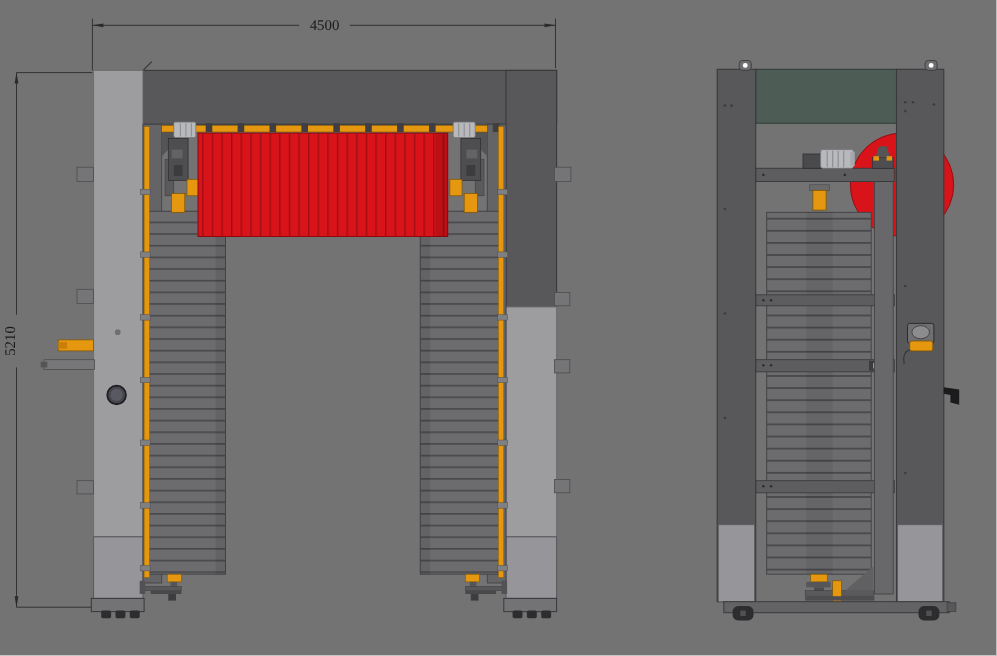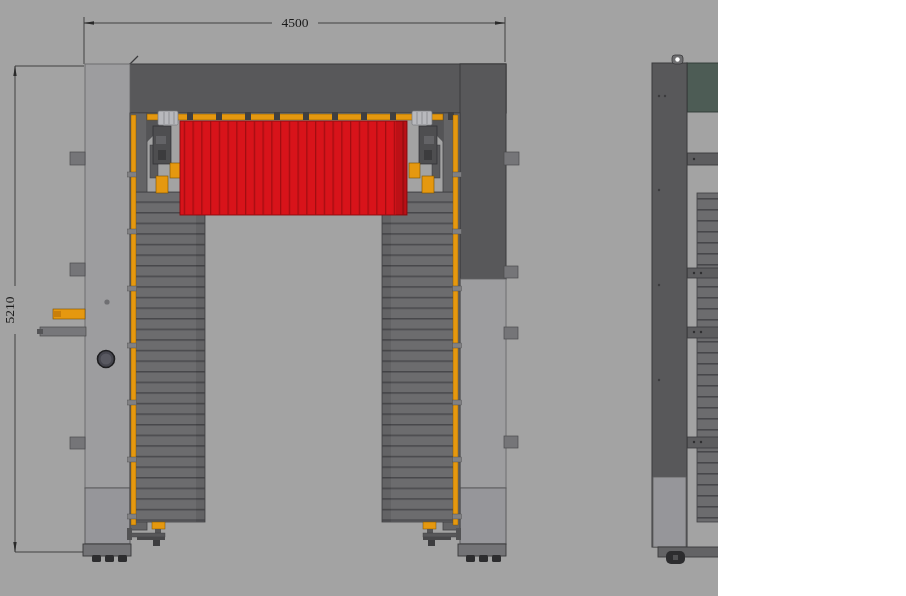--- a/index.html
+++ b/index.html
@@ -1,16 +1,16 @@
 <!DOCTYPE html>
 <html><head>
 <meta charset="utf-8">
 <style>
   html,body{margin:0;padding:0;background:#ffffff;}
-  .canvas-wrap{position:relative;width:718px;height:596px;background:#a3a3a3;overflow:hidden;
+  .canvas-wrap{position:relative;width:906px;height:596px;background:#737373;overflow:hidden;
     font-family:"Liberation Serif","DejaVu Serif",serif;}
   svg text{font-family:"Liberation Serif","DejaVu Serif",serif;}
 </style>
 </head>
 <body>
 
 <div class="canvas-wrap">
 <svg width="906" height="596" viewBox="0 0 906 596">
   <defs>
     <pattern id="hatchFront" patternUnits="userSpaceOnUse" width="12" height="10.6">

